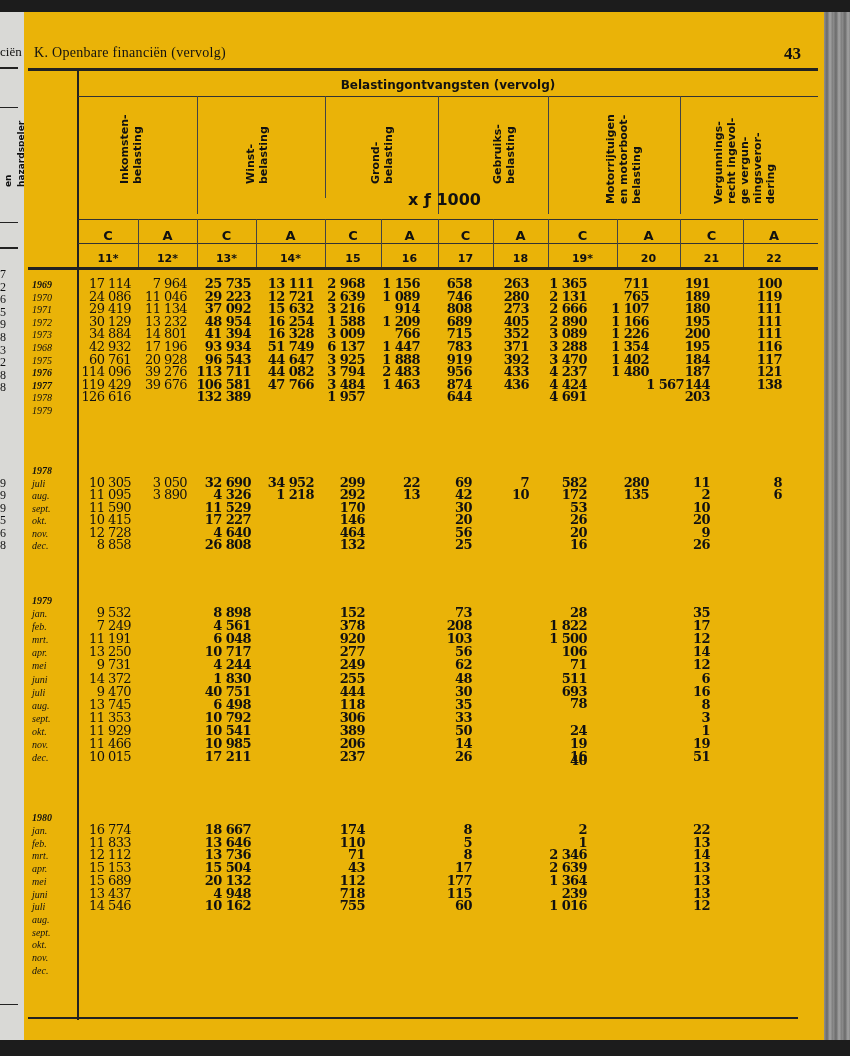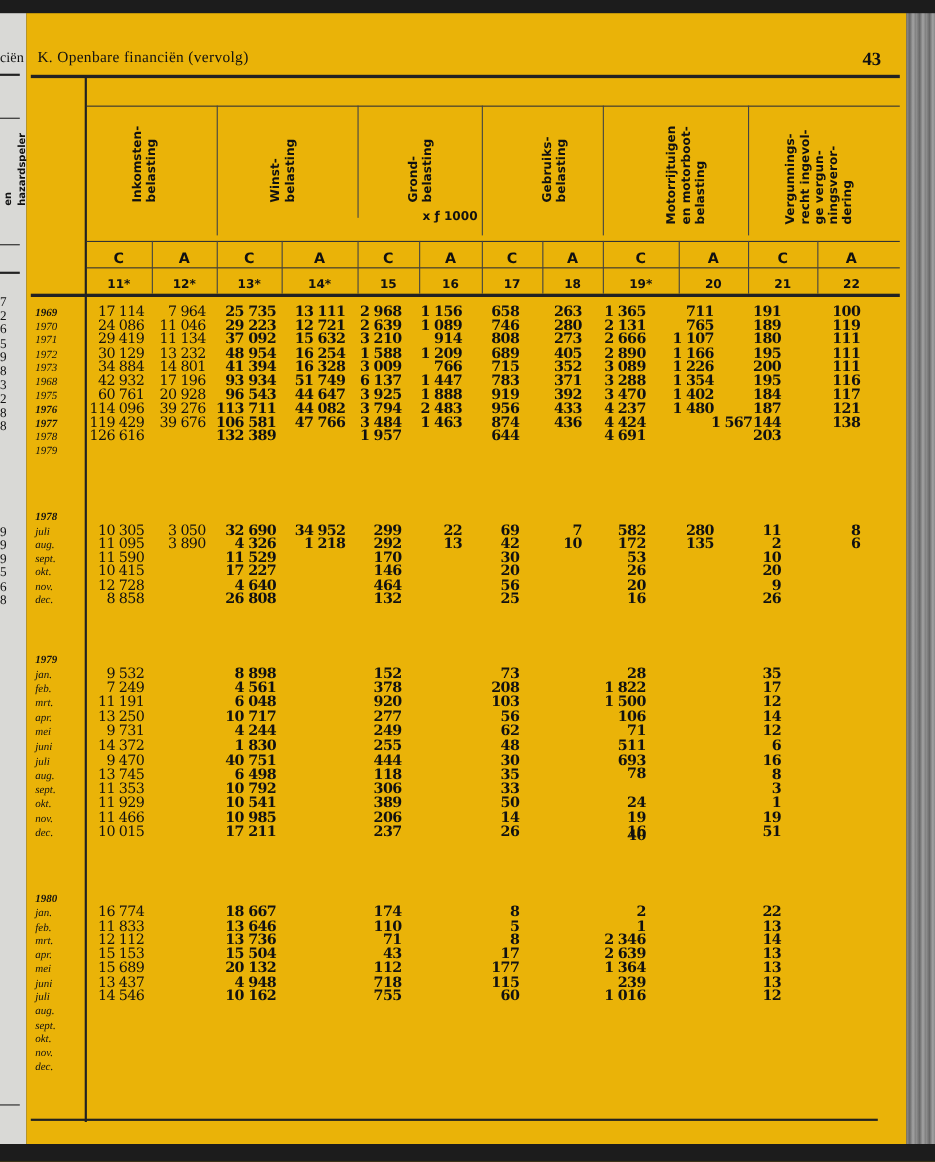--- a/index.html
+++ b/index.html
@@ -13,21 +13,21 @@
   .page{position:absolute;left:24px;top:12px;width:800px;height:1028px;background:#eab308;}
   .spine{position:absolute;left:824px;top:12px;width:26px;height:1028px;background:repeating-linear-gradient(90deg,#8f8f8f 0,#6a6a6a 3px,#a3a3a3 6px,#7a7a7a 9px);}
   .chapter{position:absolute;left:10px;top:33px;font-size:14px;font-family:"Liberation Serif",serif;letter-spacing:.3px;}
   .pagenum{position:absolute;left:760px;top:32px;font-size:17px;font-weight:bold;font-family:"Liberation Serif",serif;}
   .rule-thick{position:absolute;height:3px;background:#222;}
   .rule-thin{position:absolute;height:1px;background:#333;}
   .vline{position:absolute;width:1px;background:#444;}
   .vline-thick{position:absolute;width:2px;background:#222;}
   .hdr-main{position:absolute;left:0;width:800px;text-align:center;font-family:"DejaVu Sans",sans-serif;font-size:12px;font-weight:bold;top:66px;}
   .rot{position:absolute;font-family:"DejaVu Sans",sans-serif;font-size:11px;font-weight:bold;line-height:13px;transform-origin:left top;transform:rotate(-90deg);white-space:pre;}
-  .unit{position:absolute;top:178px;left:360px;font-family:"DejaVu Sans",sans-serif;font-size:11px;font-weight:bold;}
+  .unit{position:absolute;top:178px;left:384px;font-family:"DejaVu Sans",sans-serif;font-size:16px;font-weight:bold;}
   .ca{position:absolute;top:216px;font-family:"DejaVu Sans",sans-serif;font-size:13px;font-weight:bold;text-align:center;}
   .cn{position:absolute;top:240px;font-family:"DejaVu Sans",sans-serif;font-size:11px;font-weight:bold;text-align:center;}
   .stub{position:absolute;left:8px;width:50px;font-style:italic;font-size:10px;font-family:"Liberation Serif",serif;line-height:11px;}
   .stub.b{font-weight:bold;}
   .cell{position:absolute;text-align:right;font-size:13px;line-height:12.5px;font-family:"DejaVu Serif",serif;letter-spacing:-0.6px;}
   .cell.b{font-weight:bold;}
 </style>
 </head>
 <body>
 
@@ -65,20 +65,21 @@
 </div>
 
 <div class="page">
   <div class="chapter">K. Openbare financiën (vervolg)</div>
   <div class="pagenum">43</div>
 
   <div class="rule-thick" style="left:4px;top:56px;width:790px"></div>
 
   <div class="vline-thick" style="left:53px;top:58px;height:950px"></div>
 
+  <div class="hdr-main" style="left:54px;width:740px">Belastingontvangsten (vervolg)</div>
   <div class="rule-thin" style="left:54px;top:84px;width:740px"></div>
 
   <div class="vline" style="left:173px;top:84px;height:118px"></div>
   <div class="vline" style="left:301px;top:84px;height:102px"></div>
   <div class="vline" style="left:414px;top:84px;height:118px"></div>
   <div class="vline" style="left:524px;top:84px;height:118px"></div>
   <div class="vline" style="left:656px;top:84px;height:118px"></div>
 
   <div class="rot" style="left:94px;top:172px">Inkomsten-
 belasting</div>
@@ -165,21 +166,21 @@
       <div class="cell b" style="top: 278.6px; left: 435px; width: 70px;">280</div>
       <div class="cell b" style="top: 278.6px; left: 493px; width: 70px;">2 131</div>
       <div class="cell b" style="top: 278.6px; left: 555px; width: 70px;">765</div>
       <div class="cell b" style="top: 278.6px; left: 616px; width: 70px;">189</div>
       <div class="cell b" style="top: 278.6px; left: 688px; width: 70px;">119</div>
       <div class="stub" style="top: 292.2px;">1971</div>
       <div class="cell" style="top: 291.2px; left: 37px; width: 70px;">29 419</div>
       <div class="cell" style="top: 291.2px; left: 93px; width: 70px;">11 134</div>
       <div class="cell b" style="top: 291.2px; left: 157px; width: 70px;">37 092</div>
       <div class="cell b" style="top: 291.2px; left: 220px; width: 70px;">15 632</div>
-      <div class="cell b" style="top: 291.2px; left: 271px; width: 70px;">3 210</div>
+      <div class="cell b" style="top: 291.2px; left: 271px; width: 70px;">3 216</div>
       <div class="cell b" style="top: 291.2px; left: 326px; width: 70px;">914</div>
       <div class="cell b" style="top: 291.2px; left: 378px; width: 70px;">808</div>
       <div class="cell b" style="top: 291.2px; left: 435px; width: 70px;">273</div>
       <div class="cell b" style="top: 291.2px; left: 493px; width: 70px;">2 666</div>
       <div class="cell b" style="top: 291.2px; left: 555px; width: 70px;">1 107</div>
       <div class="cell b" style="top: 291.2px; left: 616px; width: 70px;">180</div>
       <div class="cell b" style="top: 291.2px; left: 688px; width: 70px;">111</div>
       <div class="stub" style="top: 304.8px;">1972</div>
       <div class="cell" style="top: 303.8px; left: 37px; width: 70px;">30 129</div>
       <div class="cell" style="top: 303.8px; left: 93px; width: 70px;">13 232</div>

